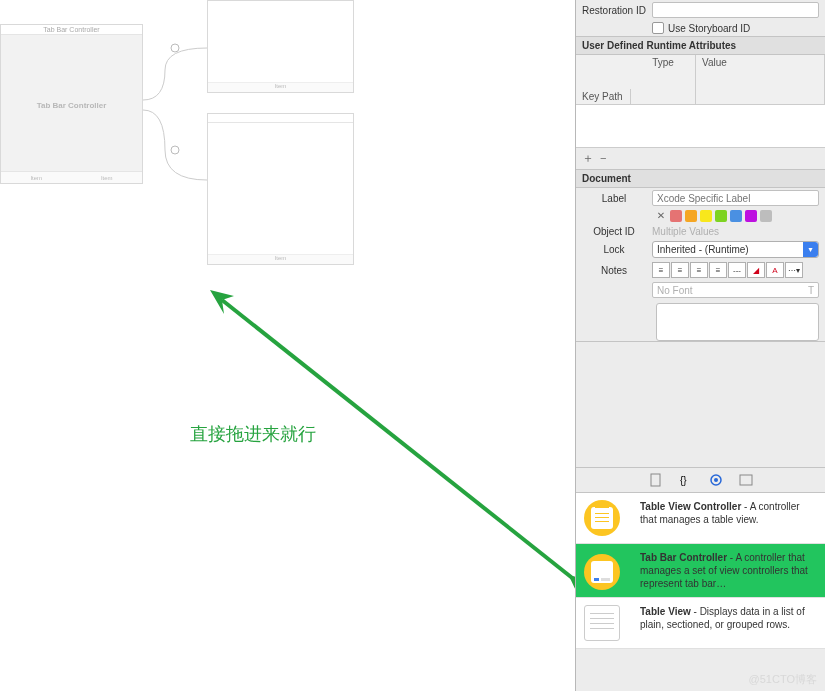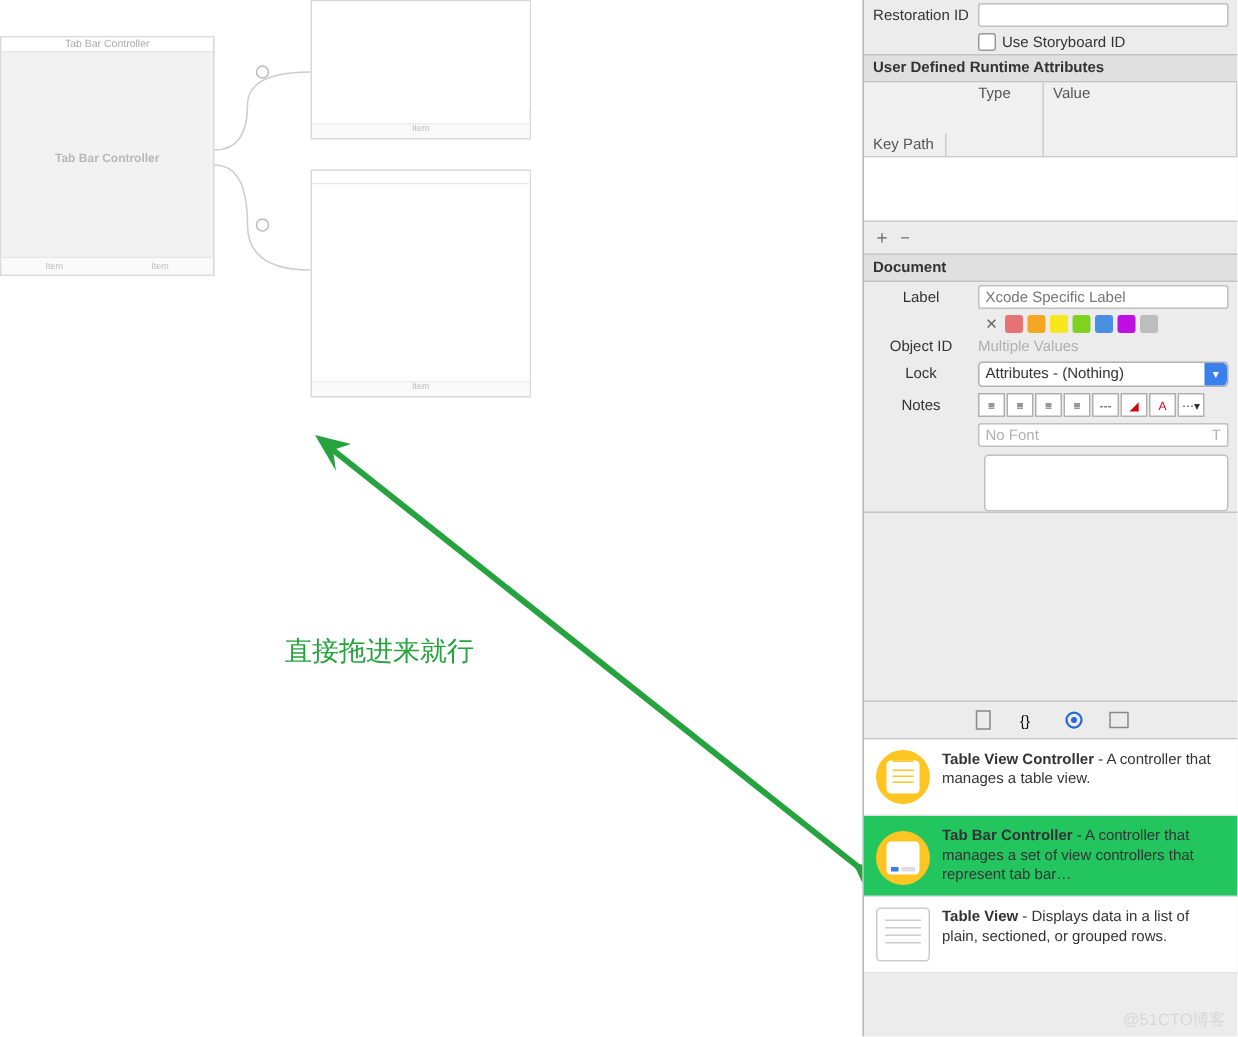--- a/index.html
+++ b/index.html
@@ -46,21 +46,21 @@
 .align-btn { width: 18px; height: 16px; background: #fff; border: 1px solid #b0b0b0; font-size: 8px; display: flex; align-items: center; justify-content: center; }
 .notes-box { margin: 3px 6px 0 80px; height: 38px; background: #fff; border: 1px solid #c0c0c0; border-radius: 3px; }
 .no-font { flex: 1; height: 16px; background: #fff; border: 1px solid #c0c0c0; border-radius: 2px; padding: 0 4px; color: #b0b0b0; display: flex; align-items: center; justify-content: space-between; }
 
 
 .library-gap { height: 126px; background: #ececec; border-top: 1px solid #c4c4c4; }
 .lib-tabs { display: flex; justify-content: center; gap: 14px; padding: 4px 0; border-top: 1px solid #c4c4c4; border-bottom: 1px solid #c4c4c4; background: #ececec; }
 .lib-tab { width: 16px; height: 16px; display: flex; align-items: center; justify-content: center; color: #888; }
 .lib-tab.active { color: #2868d8; }
 .lib-list { background: #fff; }
-.lib-item { display: flex; padding: 7px 8px; border-bottom: 1px solid #e0e0e0; gap: 8px; }
+.lib-item { display: flex; padding: 7px 8px; border-bottom: 1px solid #e0e0e0; gap: 20px; }
 .lib-item.selected { background: #22c55e; align-items: flex-end; }
 .lib-icon { width: 36px; height: 36px; flex-shrink: 0; }
 .lib-icon-yellow { background: #fcc521; border-radius: 50%; display: flex; align-items: center; justify-content: center; }
 .lib-icon-inner { width: 22px; height: 22px; background: #fff; border-radius: 3px; position: relative; }
 .lib-icon-lines::before, .lib-icon-lines::after { content: ''; position: absolute; left: 4px; right: 4px; height: 1px; background: #fcc521; }
 .lib-icon-lines::before { top: 6px; box-shadow: 0 4px 0 #fcc521, 0 8px 0 #fcc521; }
 .lib-icon-tab::after { content: ''; position: absolute; bottom: 2px; left: 3px; width: 5px; height: 3px; background: #3b7fef; }
 .lib-icon-tab::before { content: ''; position: absolute; bottom: 2px; left: 10px; right: 3px; height: 3px; background: #ddd; }
 .lib-icon-gray { background: #fff; border: 1px solid #ccc; border-radius: 3px; position: relative; }
 .lib-icon-gray::before { content: ''; position: absolute; left: 5px; right: 5px; top: 7px; height: 1px; background: #ccc; box-shadow: 0 5px 0 #ccc, 0 10px 0 #ccc, 0 15px 0 #ccc; }
@@ -153,21 +153,21 @@
       <span class="sw" style="background:#bdbdbd"></span>
     </div>
   </div>
   <div class="row">
     <div class="row-label">Object ID</div>
     <span class="placeholder">Multiple Values</span>
   </div>
   <div class="row">
     <div class="row-label">Lock</div>
     <div class="select">
-      <span>Attributes - (Nothing)</span>
+      <span>Inherited - (Runtime)</span>
       <span class="select-cap">▾</span>
     </div>
   </div>
   <div class="row">
     <div class="row-label">Notes</div>
     <div class="align-btns">
       <span class="align-btn">≡</span>
       <span class="align-btn">≡</span>
       <span class="align-btn">≡</span>
       <span class="align-btn">≡</span>

